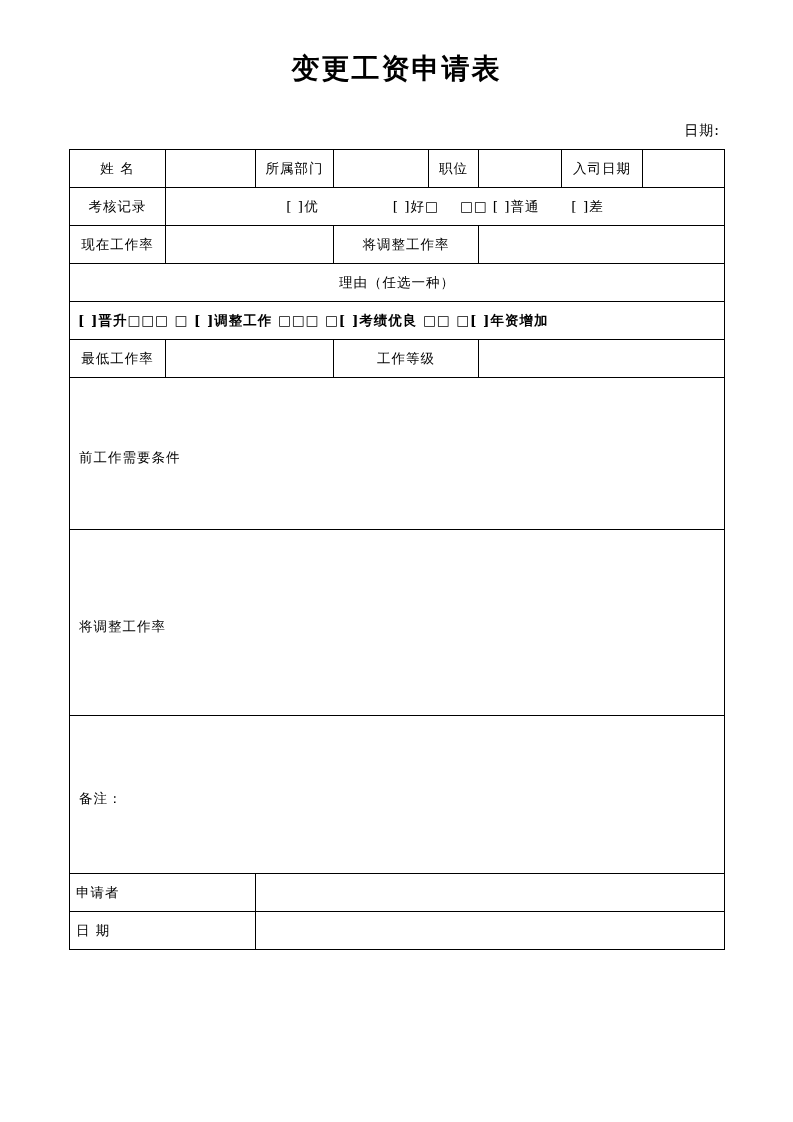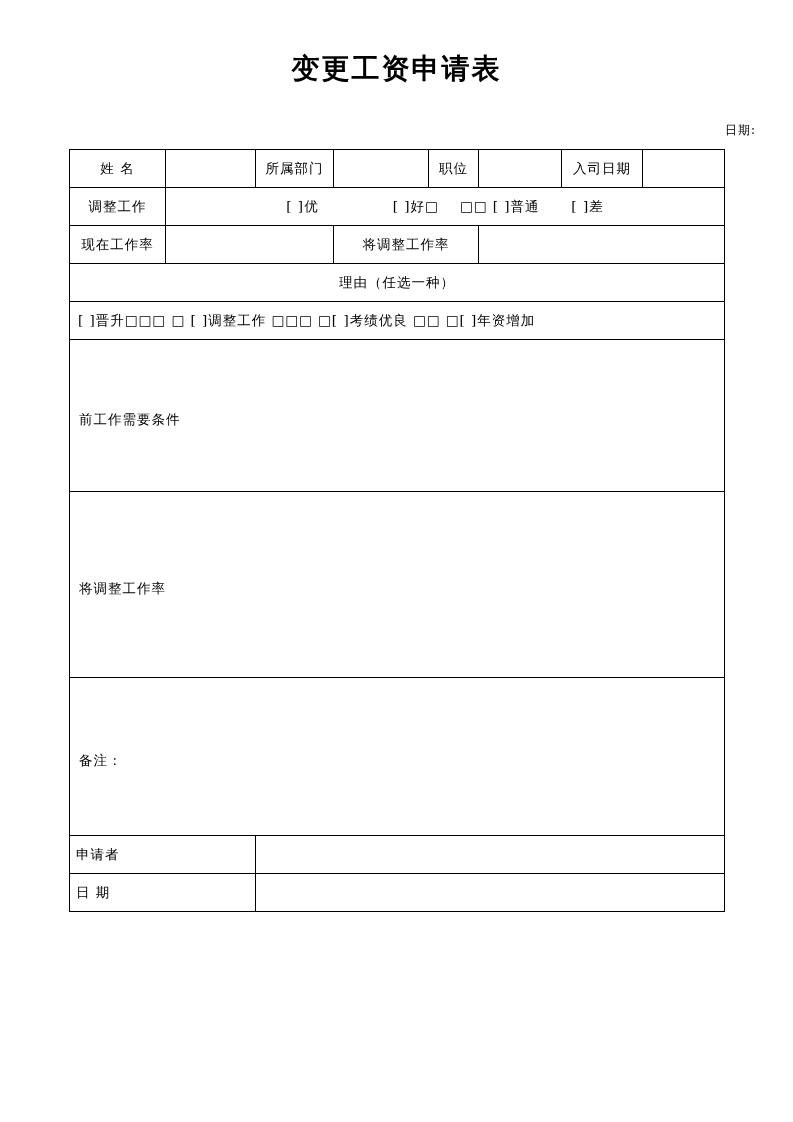--- a/index.html
+++ b/index.html
@@ -39,23 +39,22 @@
     line-height: 30px;
   }
 
   
   .date-line {
     position: absolute;
     left: 0;
     top: 122px;
     width: 720px;
     text-align: right;
-    font-size: 12px;
+    font-size: 14px;
     letter-spacing: 1px;
-    padding-left: 36px;
   }
 
   
   .form-table {
     position: absolute;
     left: 69px;
     top: 149px;
     width: 655px;
     border-collapse: collapse;
     table-layout: fixed;
@@ -83,20 +82,21 @@
   }
   .reason-title {
     text-align: center;
     letter-spacing: 1px;
   }
   .reason-opts {
     text-align: left;
     white-space: pre;
     font-size: 13.5px;
     padding-left: 8px !important;
+    font-weight: bold;
   }
 
   .big-cell {
     vertical-align: top;
     text-align: left;
     padding-top: 9px !important;
     padding-left: 9px !important;
   }
   .h-prev { height: 152px; }
   .h-new  { height: 186px; }
@@ -134,39 +134,45 @@
       <td class="cell-blank"></td>
       <td class="lbl-center">所属部门</td>
       <td class="cell-blank"></td>
       <td class="lbl-center">职位</td>
       <td class="cell-blank"></td>
       <td class="lbl-center">入司日期</td>
       <td class="cell-blank"></td>
     </tr>
 
     <tr class="r-std">
-      <td class="lbl-center">调整工作</td>
+      <td class="lbl-center">考核记录</td>
       <td class="checks-row" colspan="7">[ ]优              [ ]好□    □□ [ ]普通      [ ]差</td>
     </tr>
 
     <tr class="r-std">
       <td class="lbl-center">现在工作率</td>
       <td class="cell-blank" colspan="2"></td>
       <td class="lbl-center" colspan="2">将调整工作率</td>
       <td class="cell-blank" colspan="3"></td>
     </tr>
 
     <tr class="r-std">
       <td class="reason-title" colspan="8">理由（任选一种）</td>
     </tr>
 
     <tr class="r-std">
       <td class="reason-opts" colspan="8">[ ]晋升□□□ □ [ ]调整工作 □□□ □[ ]考绩优良 □□ □[ ]年资增加</td>
     </tr>
 
+    <tr class="r-std">
+      <td class="lbl-center">最低工作率</td>
+      <td class="cell-blank" colspan="2"></td>
+      <td class="lbl-center" colspan="2">工作等级</td>
+      <td class="cell-blank" colspan="3"></td>
+    </tr>
 
     <tr class="h-prev">
       <td class="big-cell" colspan="8">前工作需要条件</td>
     </tr>
 
     <tr class="h-new">
       <td class="big-cell" colspan="8">将调整工作率</td>
     </tr>
 
     <tr class="h-note">

